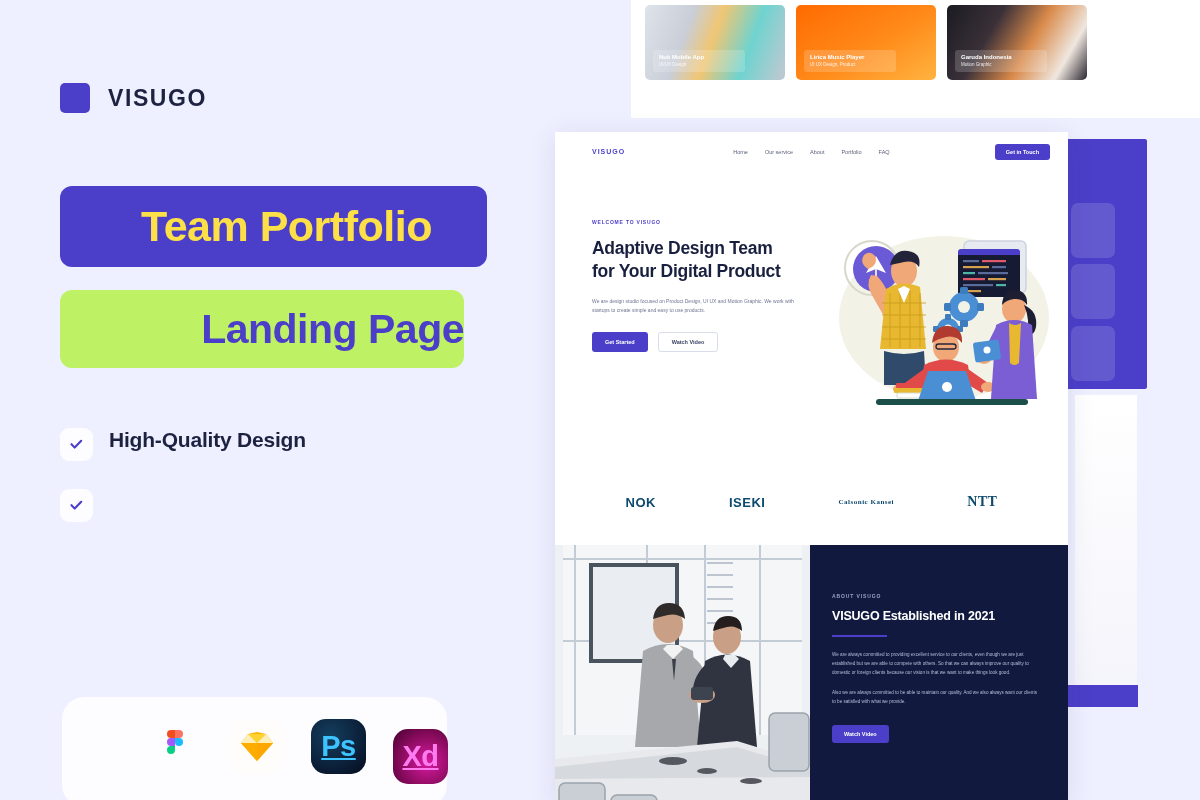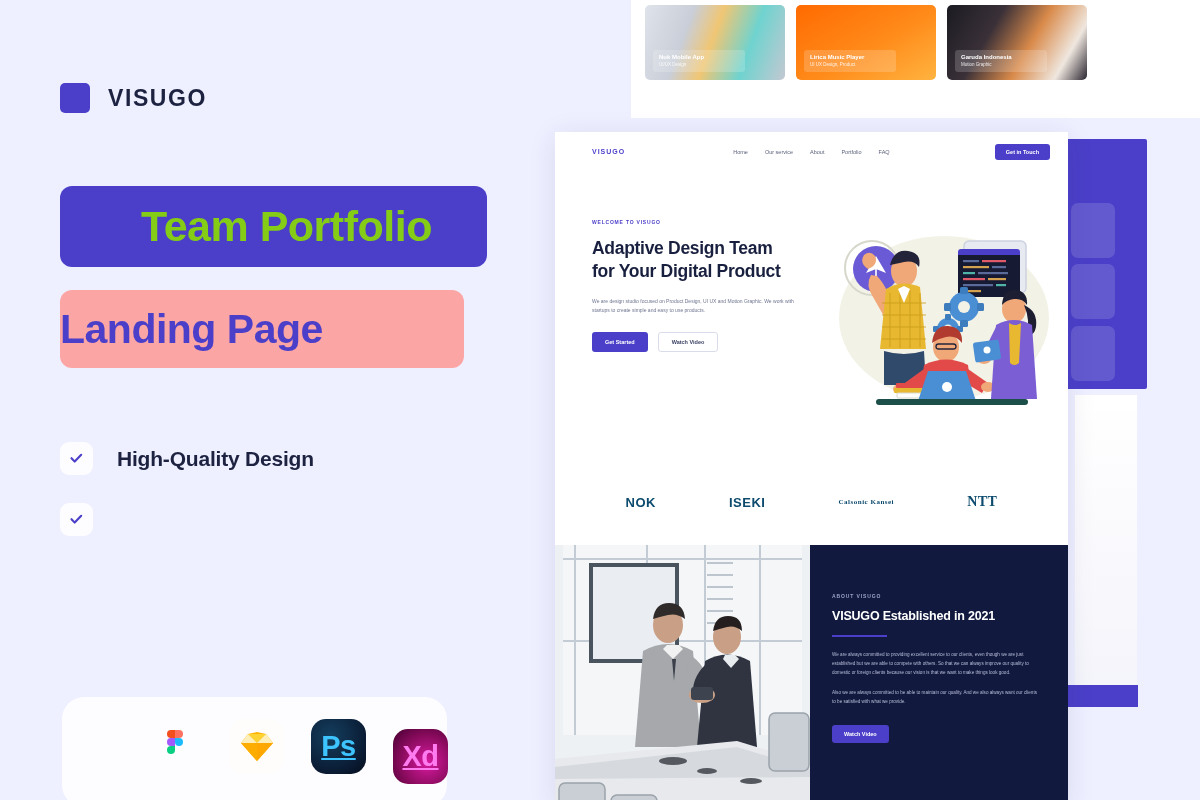--- a/index.html
+++ b/index.html
@@ -26,35 +26,35 @@
     font-size: 23px; font-weight: 700; letter-spacing: 1.6px; color: #1c2240;
   }
 
   .title-pill {
     position: absolute; left: 60px; top: 186px;
     width: 427px; height: 81px;
     background: #4b3fc9; border-radius: 12px;
     display: flex; align-items: center; justify-content: center;
   }
   .title-pill span {
-    font-size: 43px; font-weight: 700; color: #84cc16; letter-spacing: -0.5px; margin-left: 26px;
+    font-size: 43px; font-weight: 700; color: #fde047; letter-spacing: -0.5px; margin-left: 26px;
   }
   .subtitle-pill {
     position: absolute; left: 60px; top: 290px;
     width: 404px; height: 78px;
-    background: #fca5a5; border-radius: 12px;
-    display: flex; align-items: center; justify-content: flex-start;
+    background: #bef264; border-radius: 12px;
+    display: flex; align-items: center; justify-content: flex-end;
   }
   .subtitle-pill span {
     font-size: 41px; font-weight: 700; color: #4b3fc9; letter-spacing: -0.5px;
   }
 
   .features { position: absolute; left: 60px; top: 428px; }
   .feature-row {
-    display: flex; align-items: center; gap: 24px; height: 61px;
+    display: flex; align-items: flex-start; gap: 16px; height: 61px;
   }
   .check-box {
     width: 33px; height: 33px; border-radius: 9px; background: #fdfdff;
     display: flex; align-items: center; justify-content: center;
     flex: none;
   }
   .check-box svg { display: block; }
   .feature-label {
     font-size: 21px; font-weight: 700; color: #1c2240; letter-spacing: -0.2px;
   }

